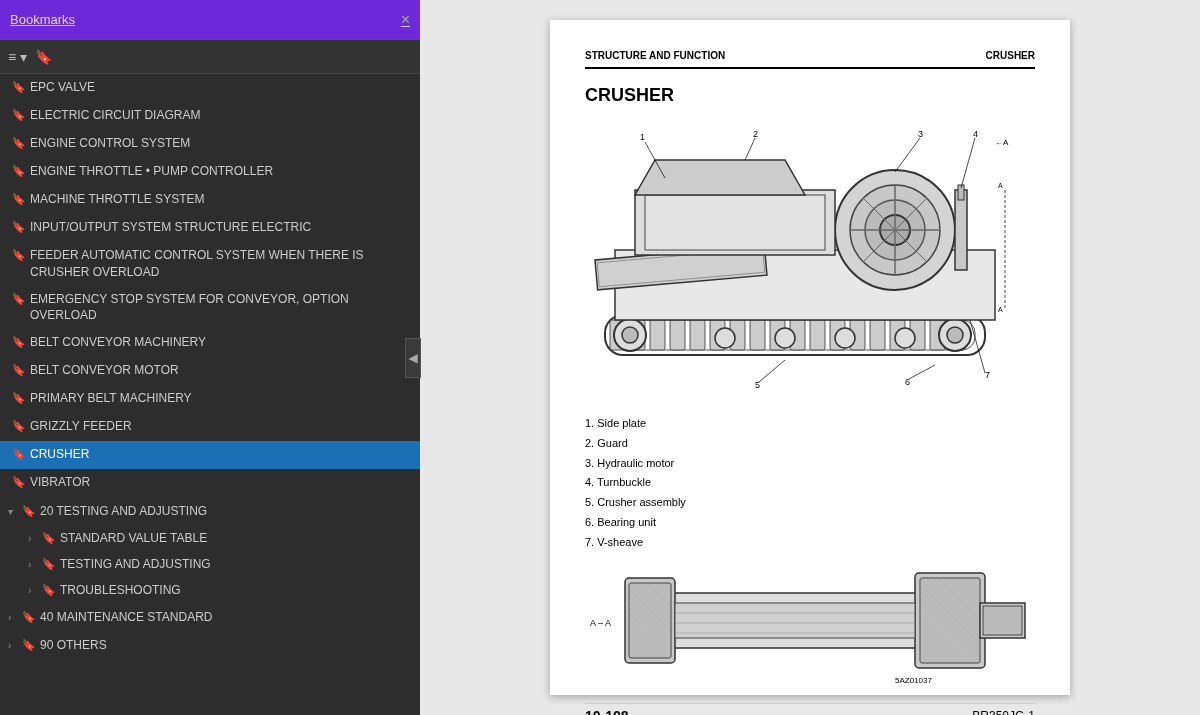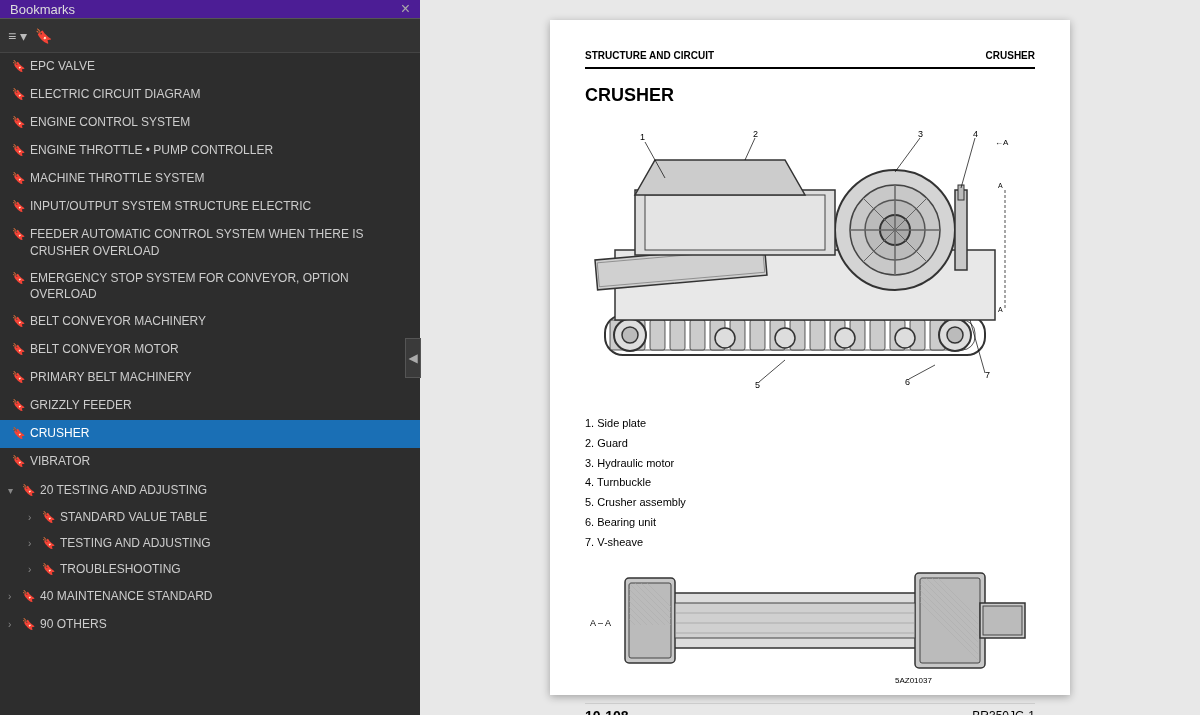--- a/index.html
+++ b/index.html
@@ -22,23 +22,24 @@
       flex-direction: column;
       color: #ccc;
       position: relative;
     }
 
     #bookmarks-header {
       display: flex;
       align-items: center;
       justify-content: space-between;
       padding: 6px 10px;
-      background: #4c1d95;
+      background: #6d28d9;
       border-bottom: 1px solid #555;
-      height: 19px;
+      height: 40px;
+      text-decoration: underline;
     }
 
     #bookmarks-title {
       font-size: 13px;
       color: #ddd;
       font-weight: normal;
     }
 
     #close-btn {
       background: none;
@@ -401,21 +402,21 @@
 
   <div id="collapse-btn">
     <span>◀</span>
   </div>
 </div>
 
 <div id="right-panel">
   <div id="document-page">
 
     <div id="doc-header">
-      <span id="doc-header-left">STRUCTURE AND CIRCUIT</span>
+      <span id="doc-header-left">STRUCTURE AND FUNCTION</span>
       <span id="doc-header-right">CRUSHER</span>
     </div>
 
     <div id="doc-title">CRUSHER</div>
 
     <div id="diagram-top">
       <svg viewBox="0 0 450 260" xmlns="http://www.w3.org/2000/svg">
 
         <rect width="450" height="260" fill="white"></rect>
 

